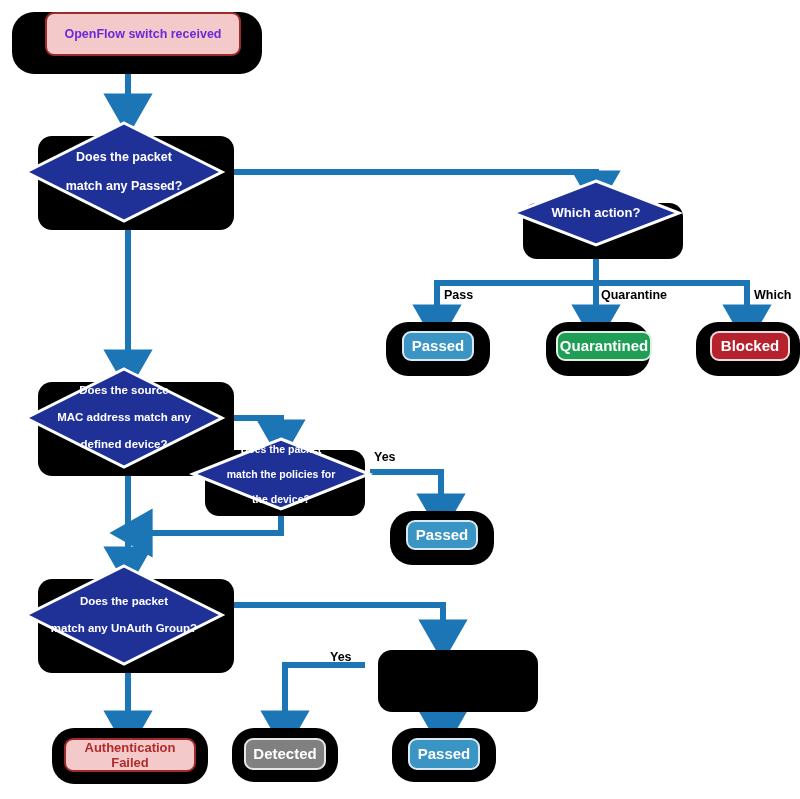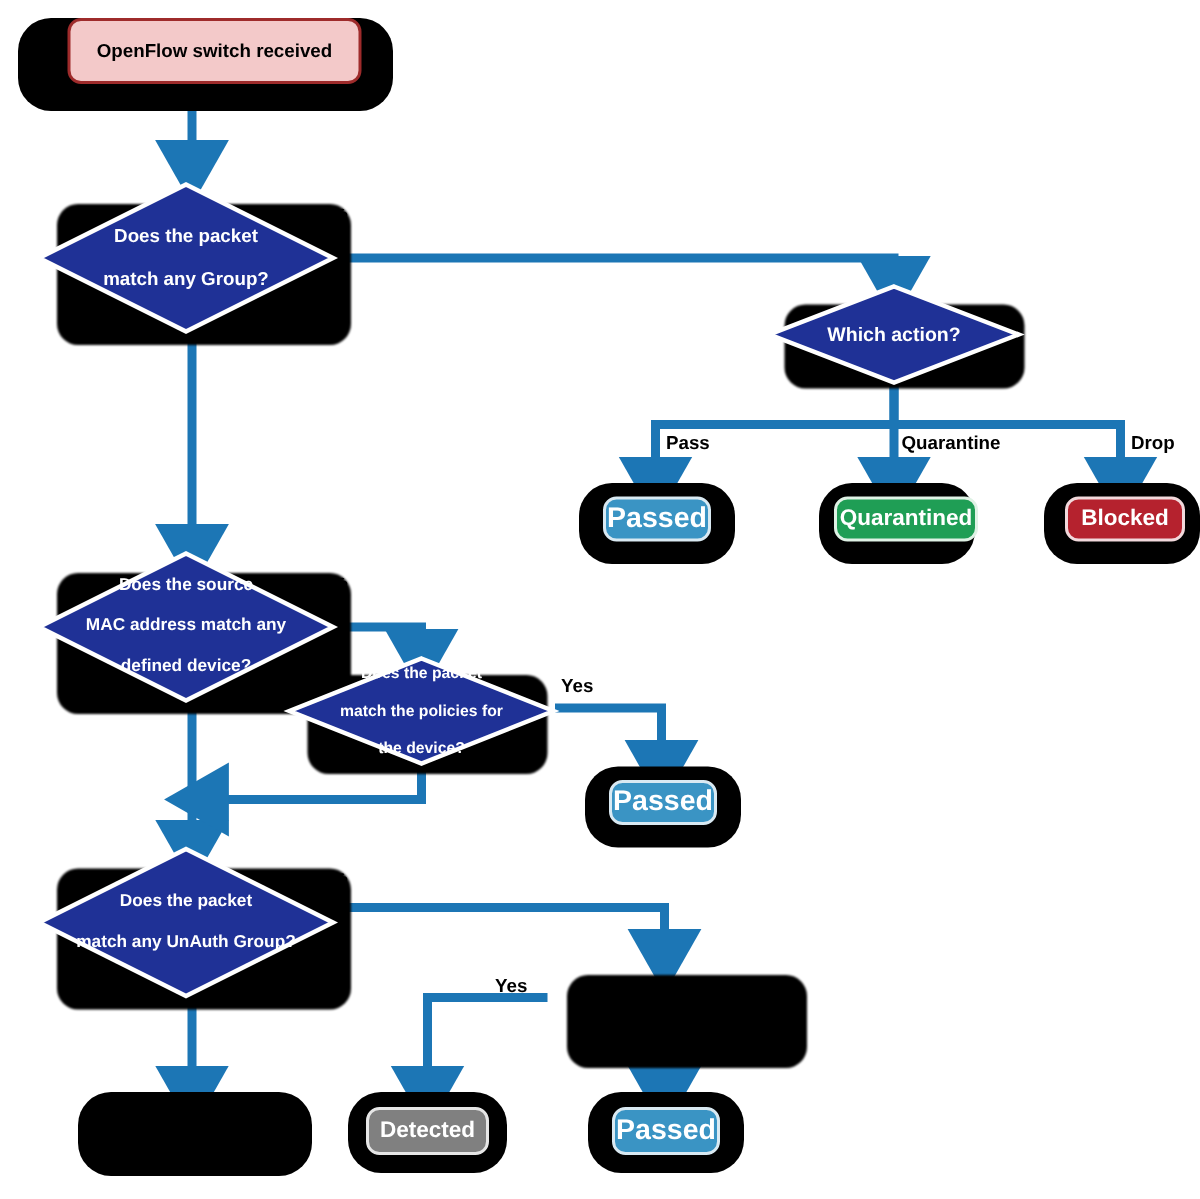--- a/index.html
+++ b/index.html
@@ -42,36 +42,36 @@
   .box-shadow {
     position: absolute;
     background: #000000;
     border-radius: 22px;
     z-index: 2;
     filter: blur(0.4px);
   }
   .box-start {
     background: #f3c9c9;
     border-color: #9e2b2b;
-    color: #000000;
+    color: #6d28d9;
     font-size: 12.5px;
     font-weight: 700;
   }
   .box-fail {
     background: #f3c9c9;
     border-color: #9e2b2b;
     color: #b02b2b;
     font-size: 13px;
     font-weight: 700;
   }
   .box-passed {
     background: #3a94c4;
     border-color: #d9e9f2;
     color: #ffffff;
-    font-size: 19px;
+    font-size: 15px;
     font-weight: 700;
   }
   .box-quarantined {
     background: #1f9e55;
     border-color: #dff2e5;
     color: #ffffff;
     font-size: 15px;
     font-weight: 700;
   }
   .box-blocked {
@@ -200,40 +200,40 @@
   </div>
 
   <div class="diamond-shadow" style="left:38px; top:136px; width:196px; height:94px;"></div>
   <div class="diamond-wrap" style="left:25px; top:122px; width:198px; height:100px;">
     <svg width="198" height="100" viewBox="0 0 198 100">
       <polygon points="99,1 197,50 99,99 1,50" fill="#1f3196" stroke="#ffffff" stroke-width="3"></polygon>
     </svg>
     <div class="diamond-label" style="font-size:12.5px;">
       <span>
         <span>Does the packet</span><br>
-        <span>match any Group?</span>
+        <span>match any Passed?</span>
       </span>
     </div>
   </div>
   <div class="edge-label rot" style="left:213px; top:144px;">Yes</div>
   <div class="edge-label rot-no" style="left:130px; top:208px;">No</div>
 
   <div class="diamond-shadow" style="left:523px; top:203px; width:160px; height:56px;"></div>
-  <div class="diamond-wrap" style="left:512px; top:190px; width:168px; height:66px;">
+  <div class="diamond-wrap" style="left:512px; top:180px; width:168px; height:66px;">
     <svg width="168" height="66" viewBox="0 0 168 66">
       <polygon points="84,1 167,33 84,65 1,33" fill="#1f3196" stroke="#ffffff" stroke-width="3"></polygon>
     </svg>
     <div class="diamond-label" style="font-size:13px;">
       <span>Which action?</span>
     </div>
   </div>
 
   <div class="edge-label" style="left:444px; top:288px;">Pass</div>
   <div class="edge-label" style="left:601px; top:288px;">Quarantine</div>
-  <div class="edge-label" style="left:754px; top:288px;">Drop</div>
+  <div class="edge-label" style="left:754px; top:288px;">Which</div>
 
   <div class="box-shadow" style="left:386px; top:322px; width:104px; height:54px;"></div>
   <div class="box box-passed" style="left:402px; top:331px; width:72px; height:30px;">
     <span>Passed</span>
   </div>
 
   <div class="box-shadow" style="left:546px; top:322px; width:104px; height:54px;"></div>
   <div class="box box-quarantined" style="left:556px; top:331px; width:96px; height:30px;">
     <span>Quarantined</span>
   </div>
@@ -293,20 +293,23 @@
     </div>
   </div>
   <div class="edge-label rot" style="left:213px; top:587px;">Yes</div>
   <div class="edge-label rot-no" style="left:130px; top:651px;">No</div>
 
   <div class="diamond-shadow" style="left:378px; top:650px; width:160px; height:62px;"></div>
   <div class="edge-label" style="left:330px; top:650px;">Yes</div>
   <div class="edge-label rot-no" style="left:445px; top:695px;">No</div>
 
   <div class="box-shadow" style="left:52px; top:728px; width:156px; height:56px;"></div>
+  <div class="box box-fail" style="left:64px; top:738px; width:132px; height:34px;">
+    <span>Authentication Failed</span>
+  </div>
 
   <div class="box-shadow" style="left:232px; top:728px; width:106px; height:54px;"></div>
   <div class="box box-detected" style="left:244px; top:738px; width:82px; height:32px;">
     <span>Detected</span>
   </div>
 
   <div class="box-shadow" style="left:392px; top:728px; width:104px; height:54px;"></div>
   <div class="box box-passed" style="left:408px; top:738px; width:72px; height:32px;">
     <span>Passed</span>
   </div>

